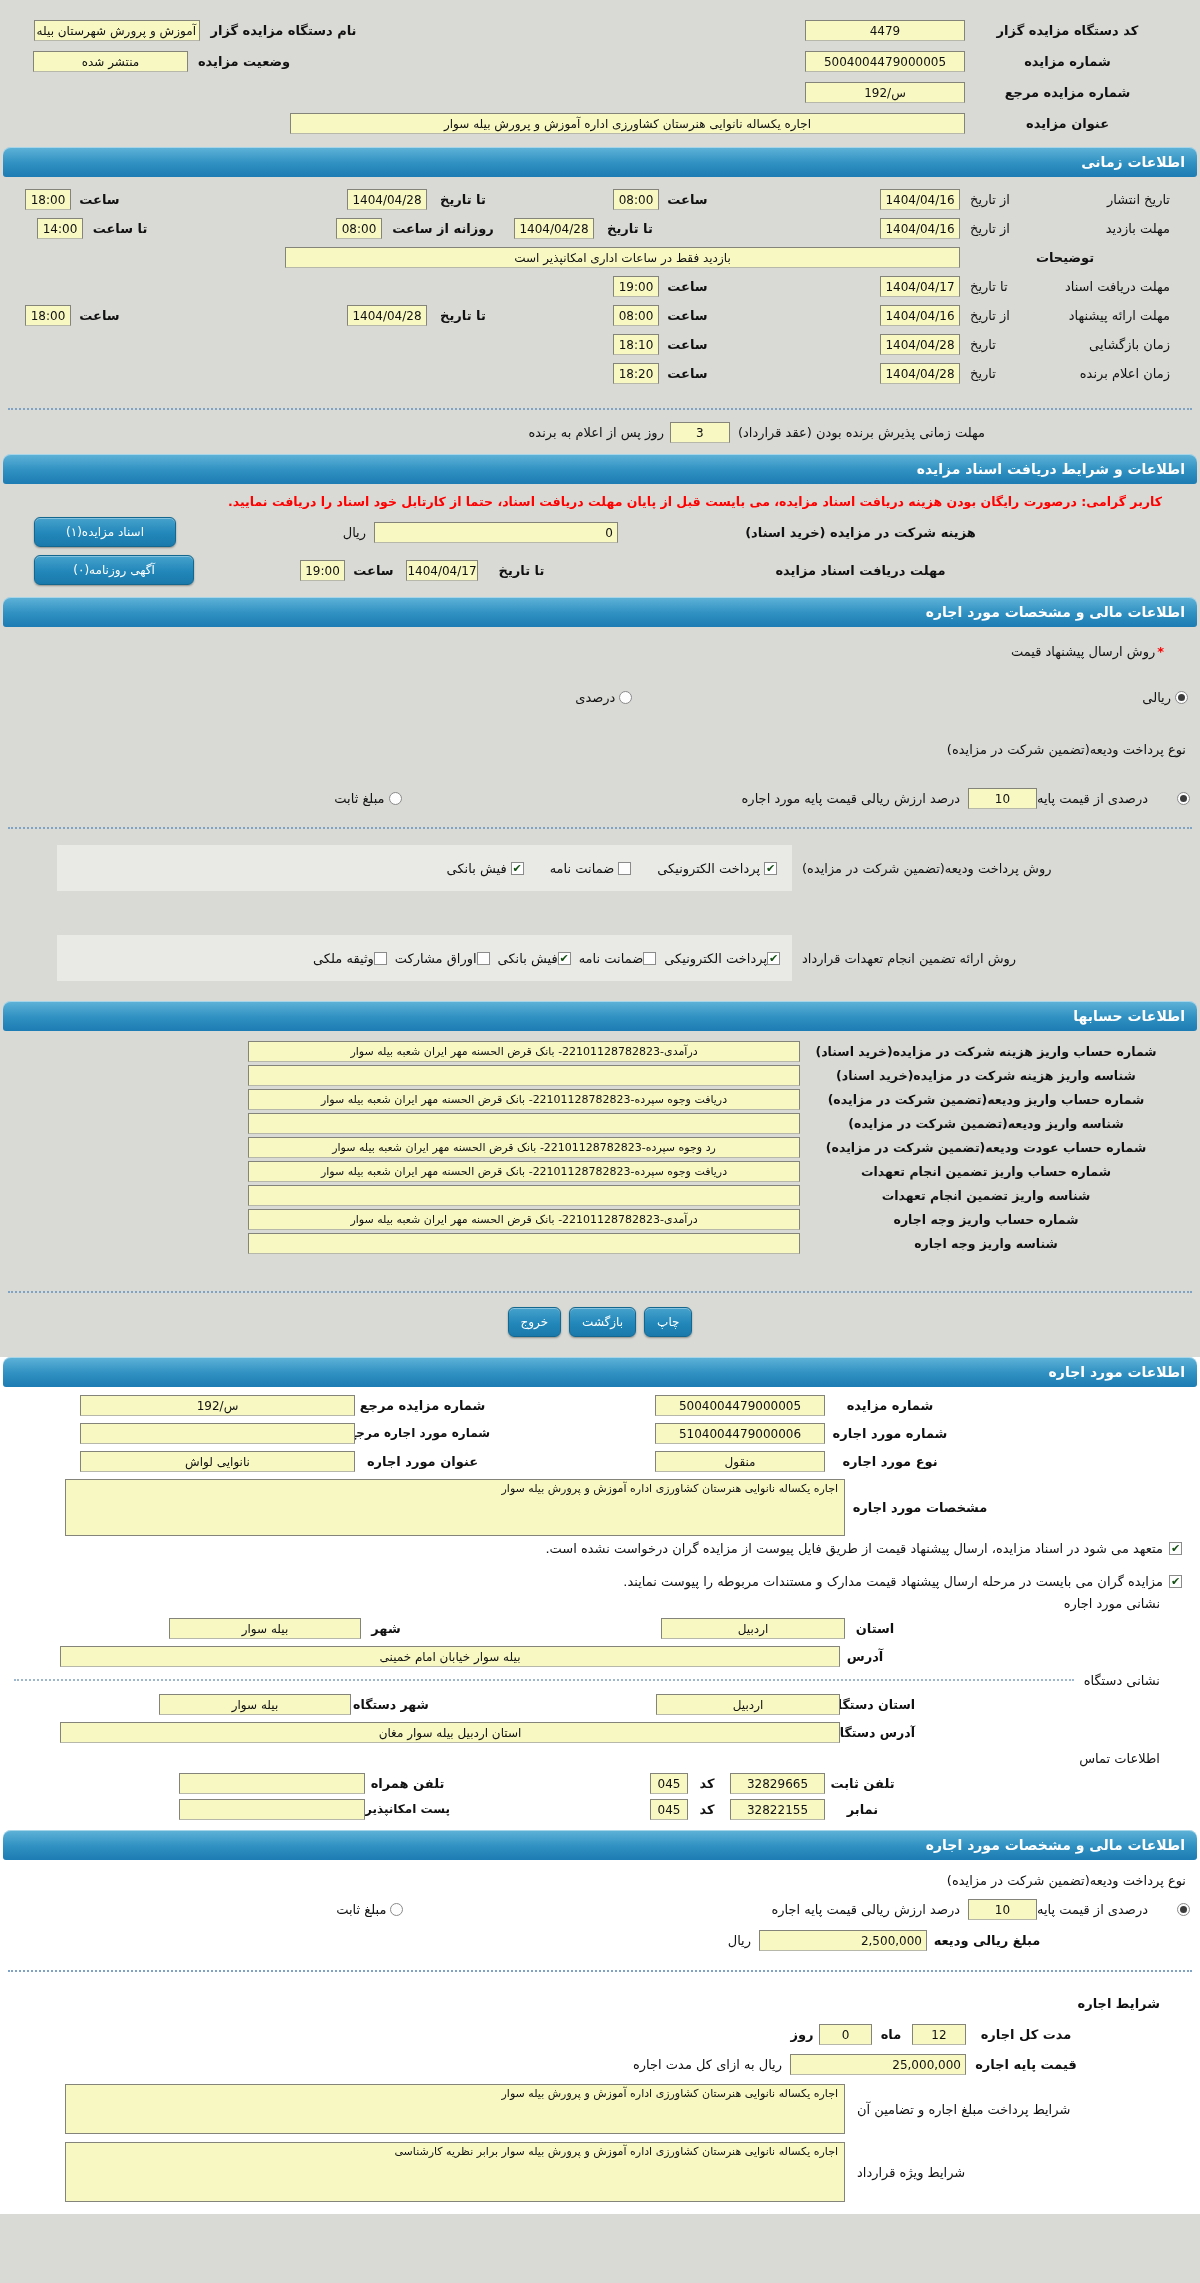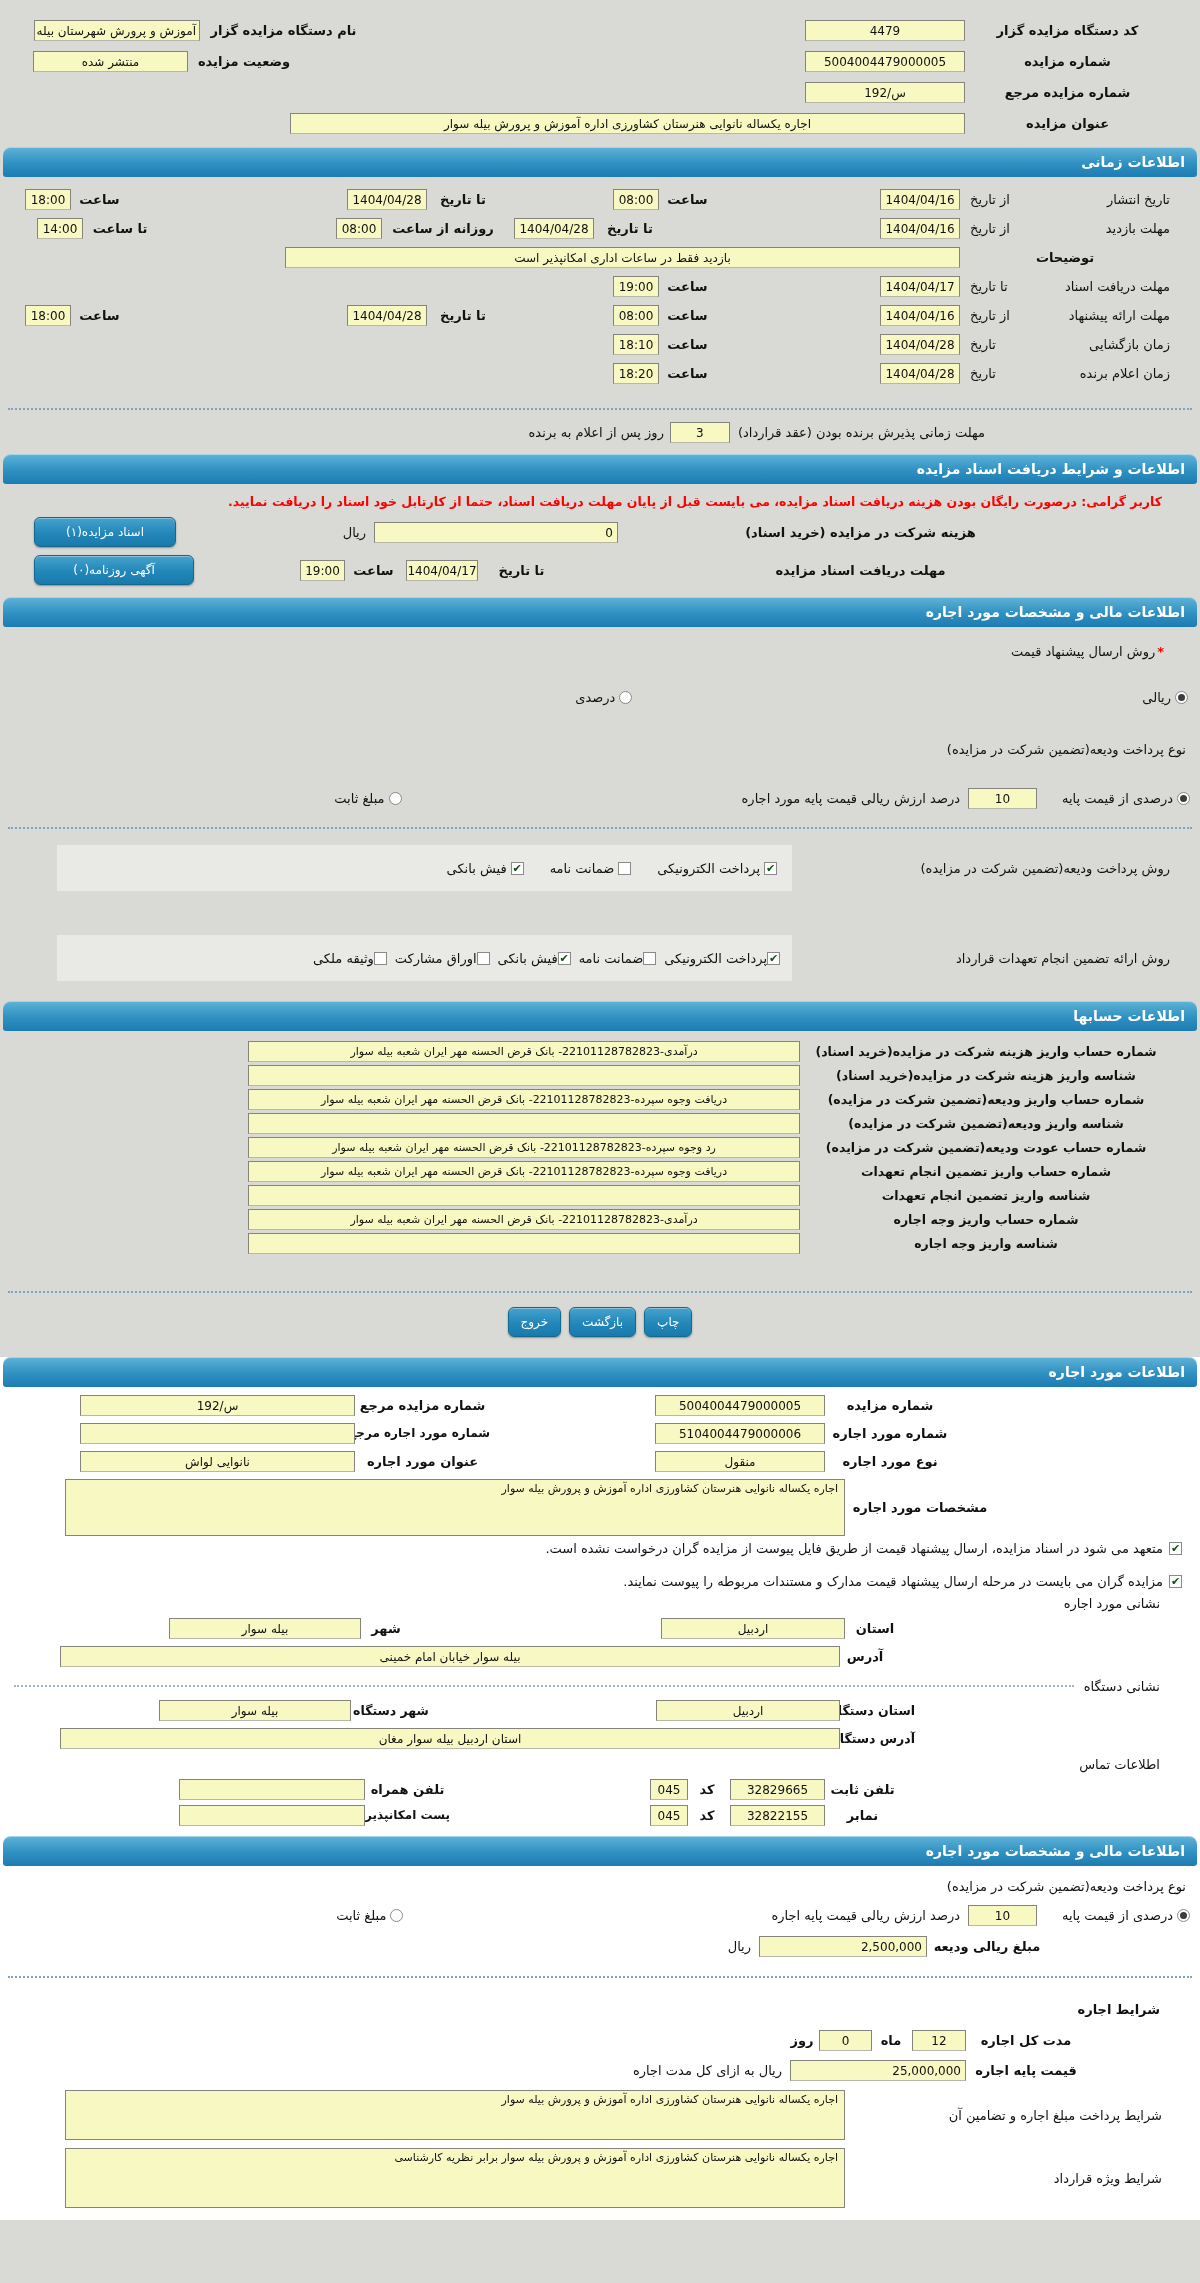--- a/index.html
+++ b/index.html
@@ -6,21 +6,21 @@
   .page{width:1200px;min-height:2283px;margin:0 auto;background:#d9d9d5;
         font-family:"DejaVu Sans",sans-serif;font-size:13px;color:#111;
         direction:rtl;box-sizing:border-box;padding-top:3px;overflow:hidden;}
   .hd{height:30px;margin:0 3px;border-radius:8px 8px 3px 3px;
       background:linear-gradient(180deg,#5fb3d8 0%,#2f90c1 55%,#1d7cb3 100%);
       color:#fff;font-weight:bold;font-size:14px;line-height:30px;padding:0 12px;
       box-shadow:inset 0 1px 0 rgba(255,255,255,.45);box-sizing:border-box;}
   .row{display:flex;align-items:center;direction:rtl;}
   .sp{flex:none;}
   .lblc{flex:none;text-align:center;white-space:nowrap;font-weight:bold;}
-  .lblr{flex:none;text-align:right;white-space:nowrap;}
+  .lblr{flex:none;text-align:left;white-space:nowrap;}
   .lbl2{flex:none;display:flex;justify-content:space-between;white-space:nowrap;box-sizing:border-box;}
   .fld{flex:none;height:21px;line-height:20px;background:#f8f8c3;
        border:1px solid #84847a;border-bottom-color:#b7b7aa;
        text-align:center;font-size:12px;white-space:nowrap;overflow:hidden;box-sizing:border-box;}
   .fld.num{text-align:right;padding:0 4px;}
   .fld.txtr{text-align:right;padding:0 3px;}
   .ta{flex:none;background:#f8f8c3;border:1px solid #84847a;box-sizing:border-box;
       font-size:11px;padding:2px 6px;overflow:hidden;text-align:right;}
   .btn{background:linear-gradient(180deg,#46a2cc 0%,#2287ba 55%,#1a79ab 100%);
        color:#fff;border:1px solid #14688f;border-radius:6px;height:30px;
@@ -412,21 +412,21 @@
       <span class="sp" style="width:250px"></span>
       <span class="lblc" style="width:50px">شهر</span>
       <div class="fld" style="width:192px">بیله سوار</div>
     </div>
     <div class="row" style="height:28px">
       <span class="sp" style="width:310px"></span>
       <span class="lblc" style="width:50px">آدرس</span>
       <div class="fld" style="width:780px">بیله سوار خیابان امام خمینی</div>
     </div>
 
-    <div class="row" style="height:20px;margin-top:6px">
+    <div class="row" style="height:20px;">
       <span class="sp" style="width:40px"></span>
       <span class="lblr">نشانی دستگاه</span>
       <div class="dotline"></div>
     </div>
     <div class="row" style="height:28px">
       <span class="sp" style="width:285px"></span>
       <span class="lblc" style="width:75px;font-size:12.5px">استان دستگاه</span>
       <div class="fld" style="width:184px">اردبیل</div>
       <span class="sp" style="width:225px"></span>
       <span class="lblc" style="width:80px;font-size:12.5px">شهر دستگاه</span>

